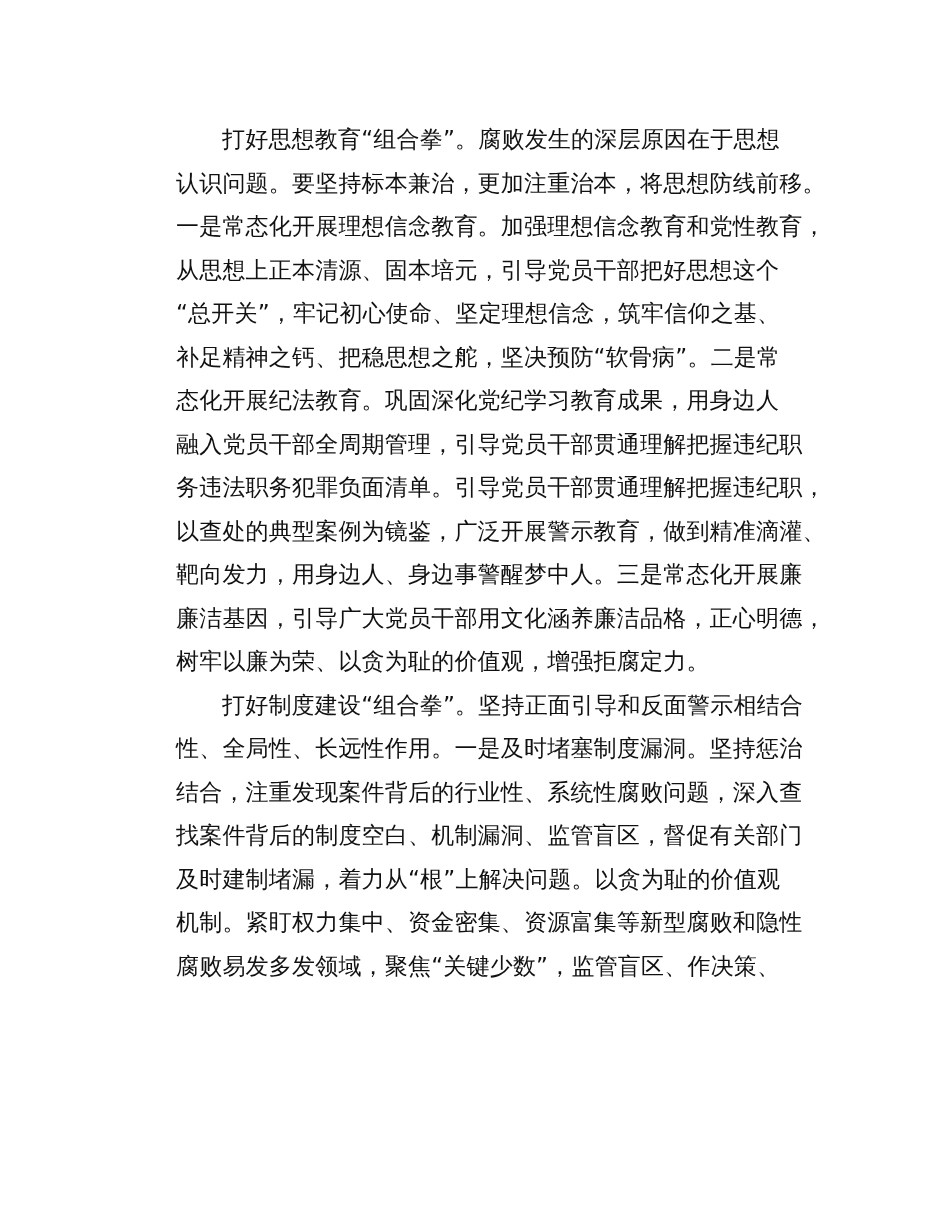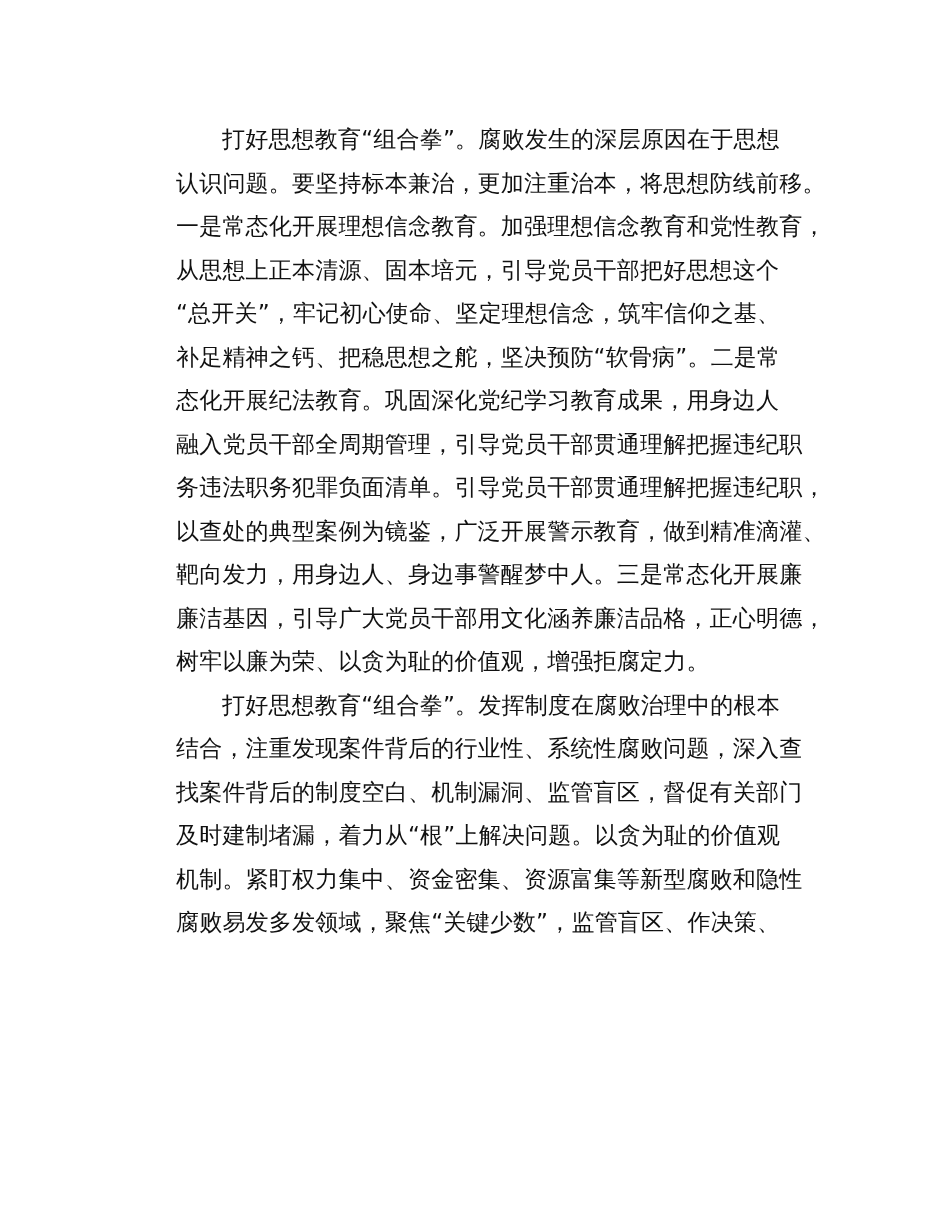--- a/index.html
+++ b/index.html
@@ -62,21 +62,22 @@
       <span class="line">态化开展纪法教育。巩固深化党纪学习教育成果，用身边人</span>
       <span class="line">融入党员干部全周期管理，引导党员干部贯通理解把握违纪职</span>
       <span class="line">务违法职务犯罪负面清单。引导党员干部贯通理解把握违纪职，</span>
       <span class="line">以查处的典型案例为镜鉴，广泛开展警示教育，做到精准滴灌、</span>
       <span class="line">靶向发力，用身边人、身边事警醒梦中人。三是常态化开展廉</span>
       <span class="line">廉洁基因，引导广大党员干部用文化涵养廉洁品格，正心明德，</span>
       <span class="line">树牢以廉为荣、以贪为耻的价值观，增强拒腐定力。</span>
     </div>
 
     <div class="paragraph">
-      <span class="line indent">打好思想教育“组合拳”。发挥制度在腐败治理中的根本</span>
+      <span class="line indent">打好制度建设“组合拳”。坚持正面引导和反面警示相结合</span>
+      <span class="line">性、全局性、长远性作用。一是及时堵塞制度漏洞。坚持惩治</span>
       <span class="line">结合，注重发现案件背后的行业性、系统性腐败问题，深入查</span>
       <span class="line">找案件背后的制度空白、机制漏洞、监管盲区，督促有关部门</span>
       <span class="line">及时建制堵漏，着力从“根”上解决问题。以贪为耻的价值观</span>
       <span class="line">机制。紧盯权力集中、资金密集、资源富集等新型腐败和隐性</span>
       <span class="line">腐败易发多发领域，聚焦“关键少数”，监管盲区、作决策、</span>
     </div>
 
   </div>
 </div>
 

